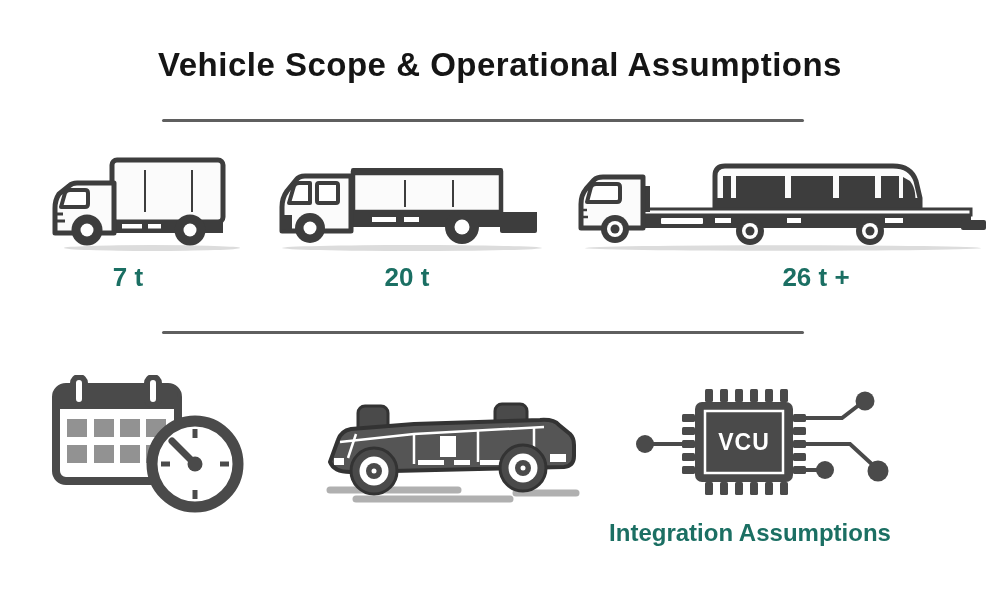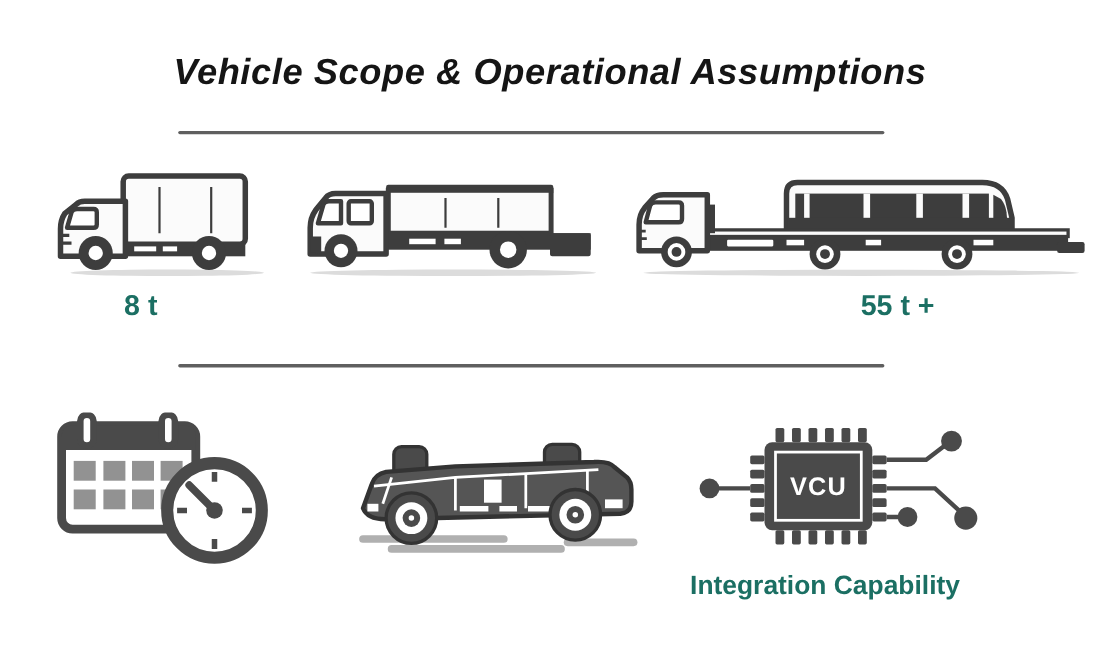--- a/index.html
+++ b/index.html
@@ -1,19 +1,19 @@
 <!DOCTYPE html>
 <html><head>
 <meta charset="utf-8">
 <style>
   html,body{margin:0;padding:0;background:#fff;}
   .canvas{position:relative;width:1000px;height:608px;background:#ffffff;overflow:hidden;
           font-family:"Liberation Sans",sans-serif;}
   .title{position:absolute;top:46px;left:0;width:1000px;text-align:center;
-         font-size:33px;font-weight:bold;color:#151515;letter-spacing:.5px;line-height:1.15;font-style:italic;}
+         font-size:33px;font-weight:bold;color:#151515;letter-spacing:.5px;line-height:1.15;}
   .divider{position:absolute;left:162px;width:642px;height:3px;background:#5f5f5f;border-radius:2px;}
   .divider.top{top:119px;}
   .divider.mid{top:331px;}
   .wlabel{position:absolute;top:262px;width:170px;text-align:center;
           font-size:26px;font-weight:bold;color:#1b6f63;line-height:1.2;}
   .clabel{position:absolute;top:519px;text-align:center;
           font-size:24px;font-weight:bold;color:#1b6f63;line-height:1.2;}
   svg{position:absolute;display:block;}
 </style>
 </head>
@@ -95,22 +95,23 @@
         <circle cx="42" cy="81" r="4.5" fill="#3d3d3d"></circle>
       <circle cx="177" cy="83" r="14" fill="#3d3d3d"></circle>
         <circle cx="177" cy="83" r="8" fill="#fff"></circle>
         <circle cx="177" cy="83" r="4.5" fill="#3d3d3d"></circle>
       <circle cx="297" cy="83" r="14" fill="#3d3d3d"></circle>
         <circle cx="297" cy="83" r="8" fill="#fff"></circle>
         <circle cx="297" cy="83" r="4.5" fill="#3d3d3d"></circle>
     </g>
   </svg>
 
-  <div class="wlabel" style="left:43px">8 t</div>
-  <div class="wlabel" style="left:731px">55 t +</div>
+  <div class="wlabel" style="left:43px">7 t</div>
+  <div class="wlabel" style="left:322px">20 t</div>
+  <div class="wlabel" style="left:731px">26 t +</div>
 
   <div class="divider mid"></div>
 
   <svg style="left:50px;top:375px" width="195" height="138" viewBox="0 0 195 138">
     <rect x="6" y="12" width="122" height="94" rx="10" fill="#fff" stroke="#4a4a4a" stroke-width="8"></rect>
     <path d="M6,34 L6,22 Q6,12 16,12 L118,12 Q128,12 128,22 L128,34 Z" fill="#4a4a4a"></path>
     <rect x="23" y="2" width="12" height="28" rx="6" fill="#fff" stroke="#4a4a4a" stroke-width="6"></rect>
     <rect x="97" y="2" width="12" height="28" rx="6" fill="#fff" stroke="#4a4a4a" stroke-width="6"></rect>
     <g fill="#929292">
       <rect x="17" y="44" width="20" height="18"></rect>
@@ -200,15 +201,15 @@
       <path d="M178,42 L214,42 L231,29"></path>
       <path d="M178,68 L222,68 L247,91"></path>
       <path d="M178,94 L189,94"></path>
     </g>
     <circle cx="17" cy="68" r="9" fill="#4a4a4a"></circle>
     <circle cx="237" cy="25" r="9.5" fill="#4a4a4a"></circle>
     <circle cx="250" cy="95" r="10.5" fill="#4a4a4a"></circle>
     <circle cx="197" cy="94" r="9" fill="#4a4a4a"></circle>
   </svg>
 
-  <div class="clabel" style="left:595px;width:310px">Integration Capability</div>
+  <div class="clabel" style="left:595px;width:310px">Integration Assumptions</div>
 
 </div>
 
 </body></html>

